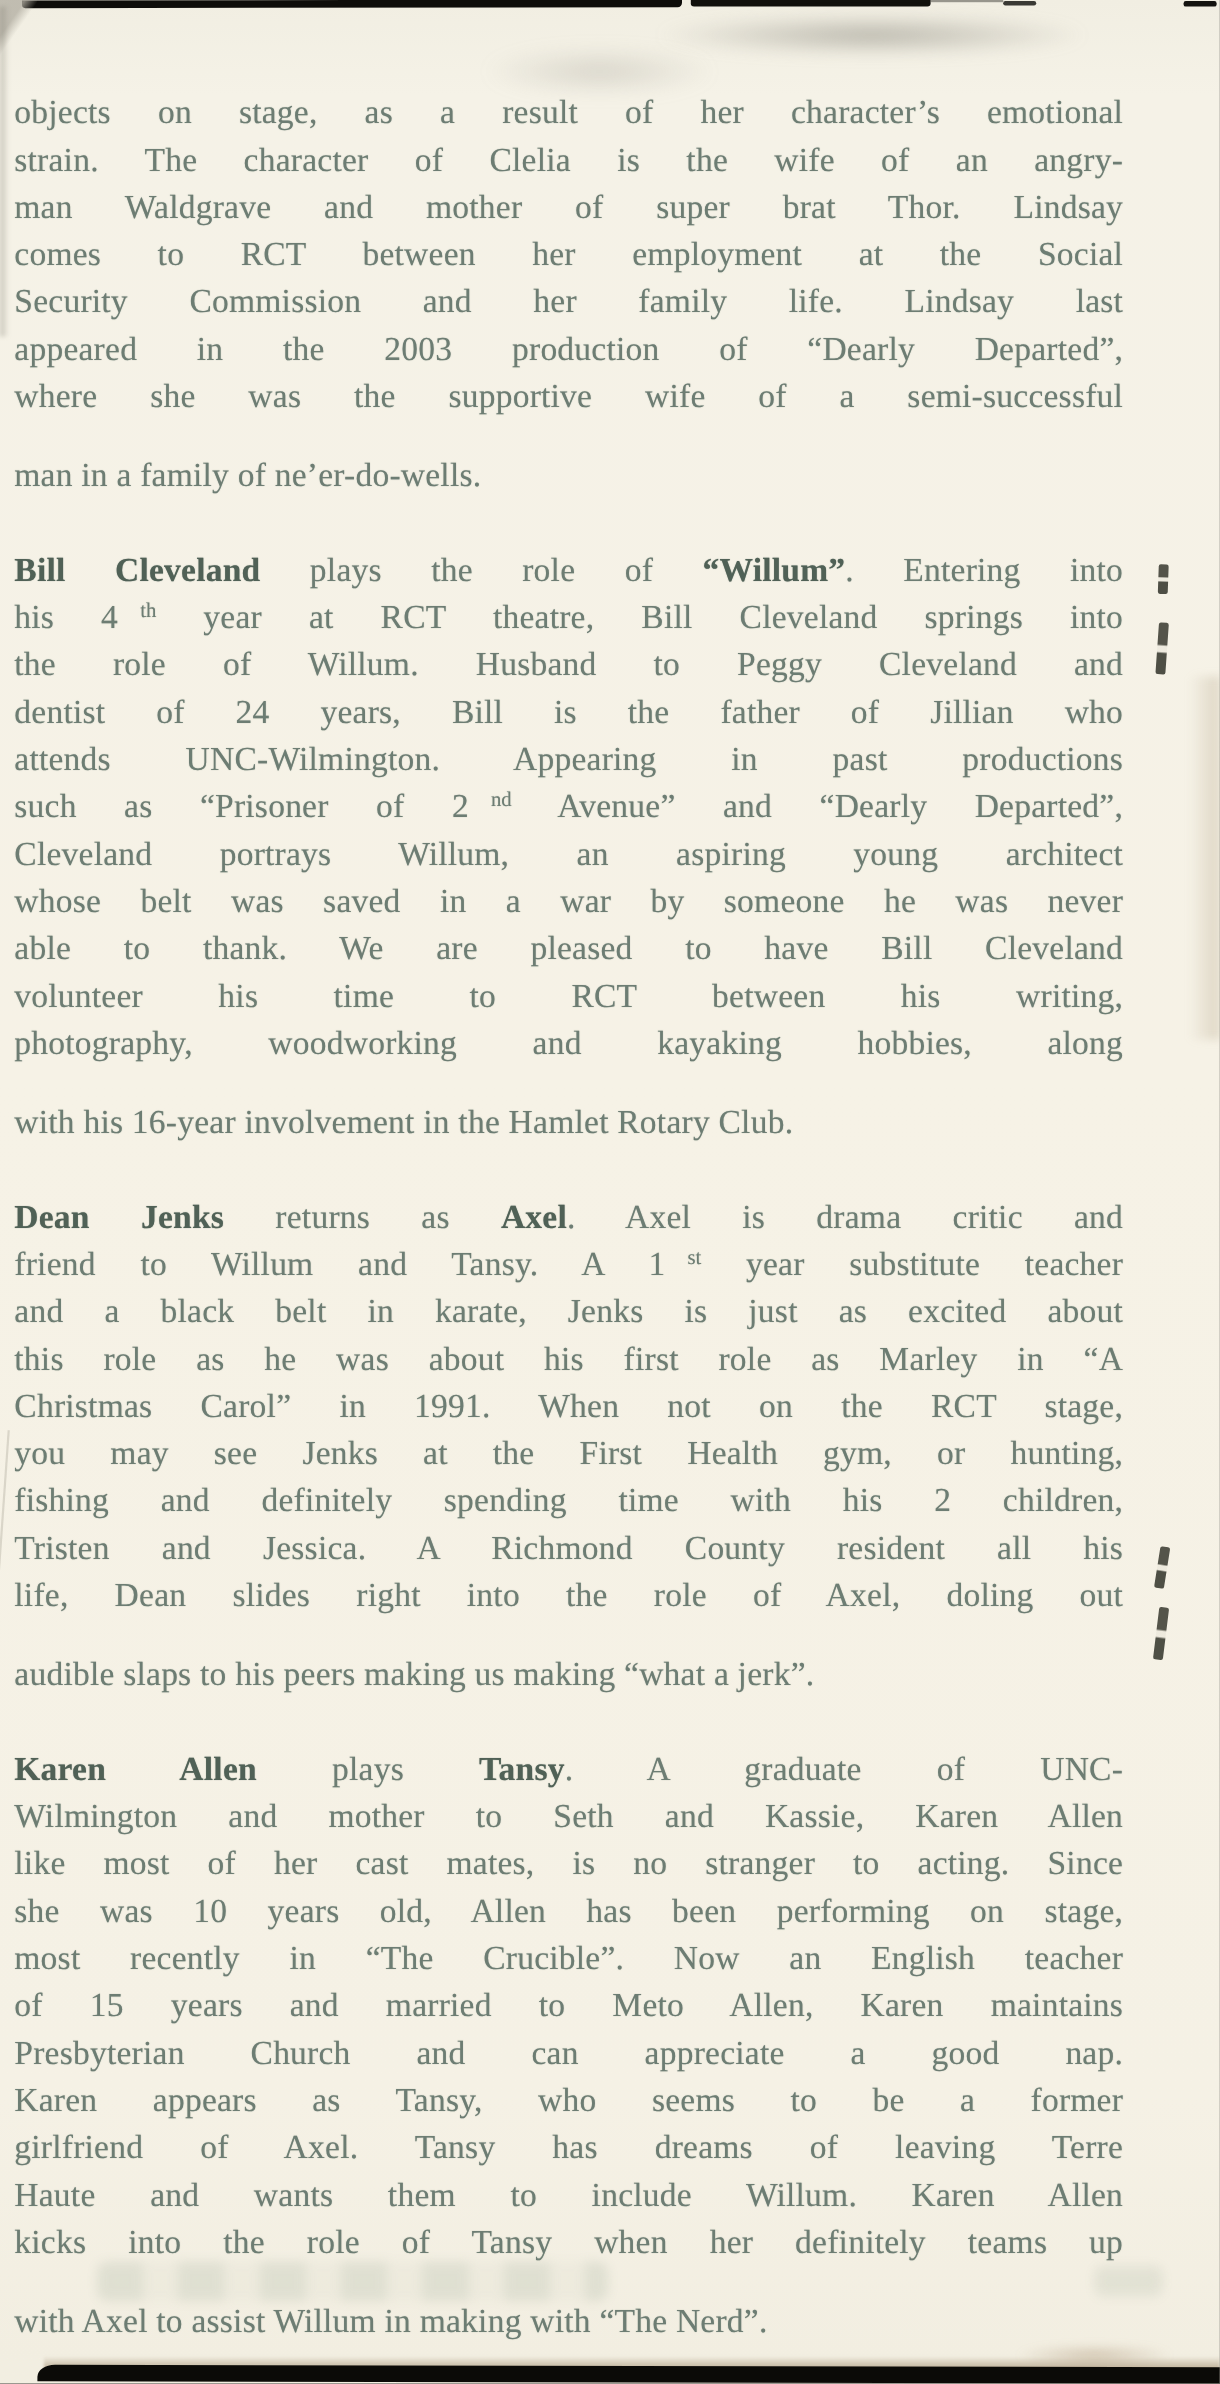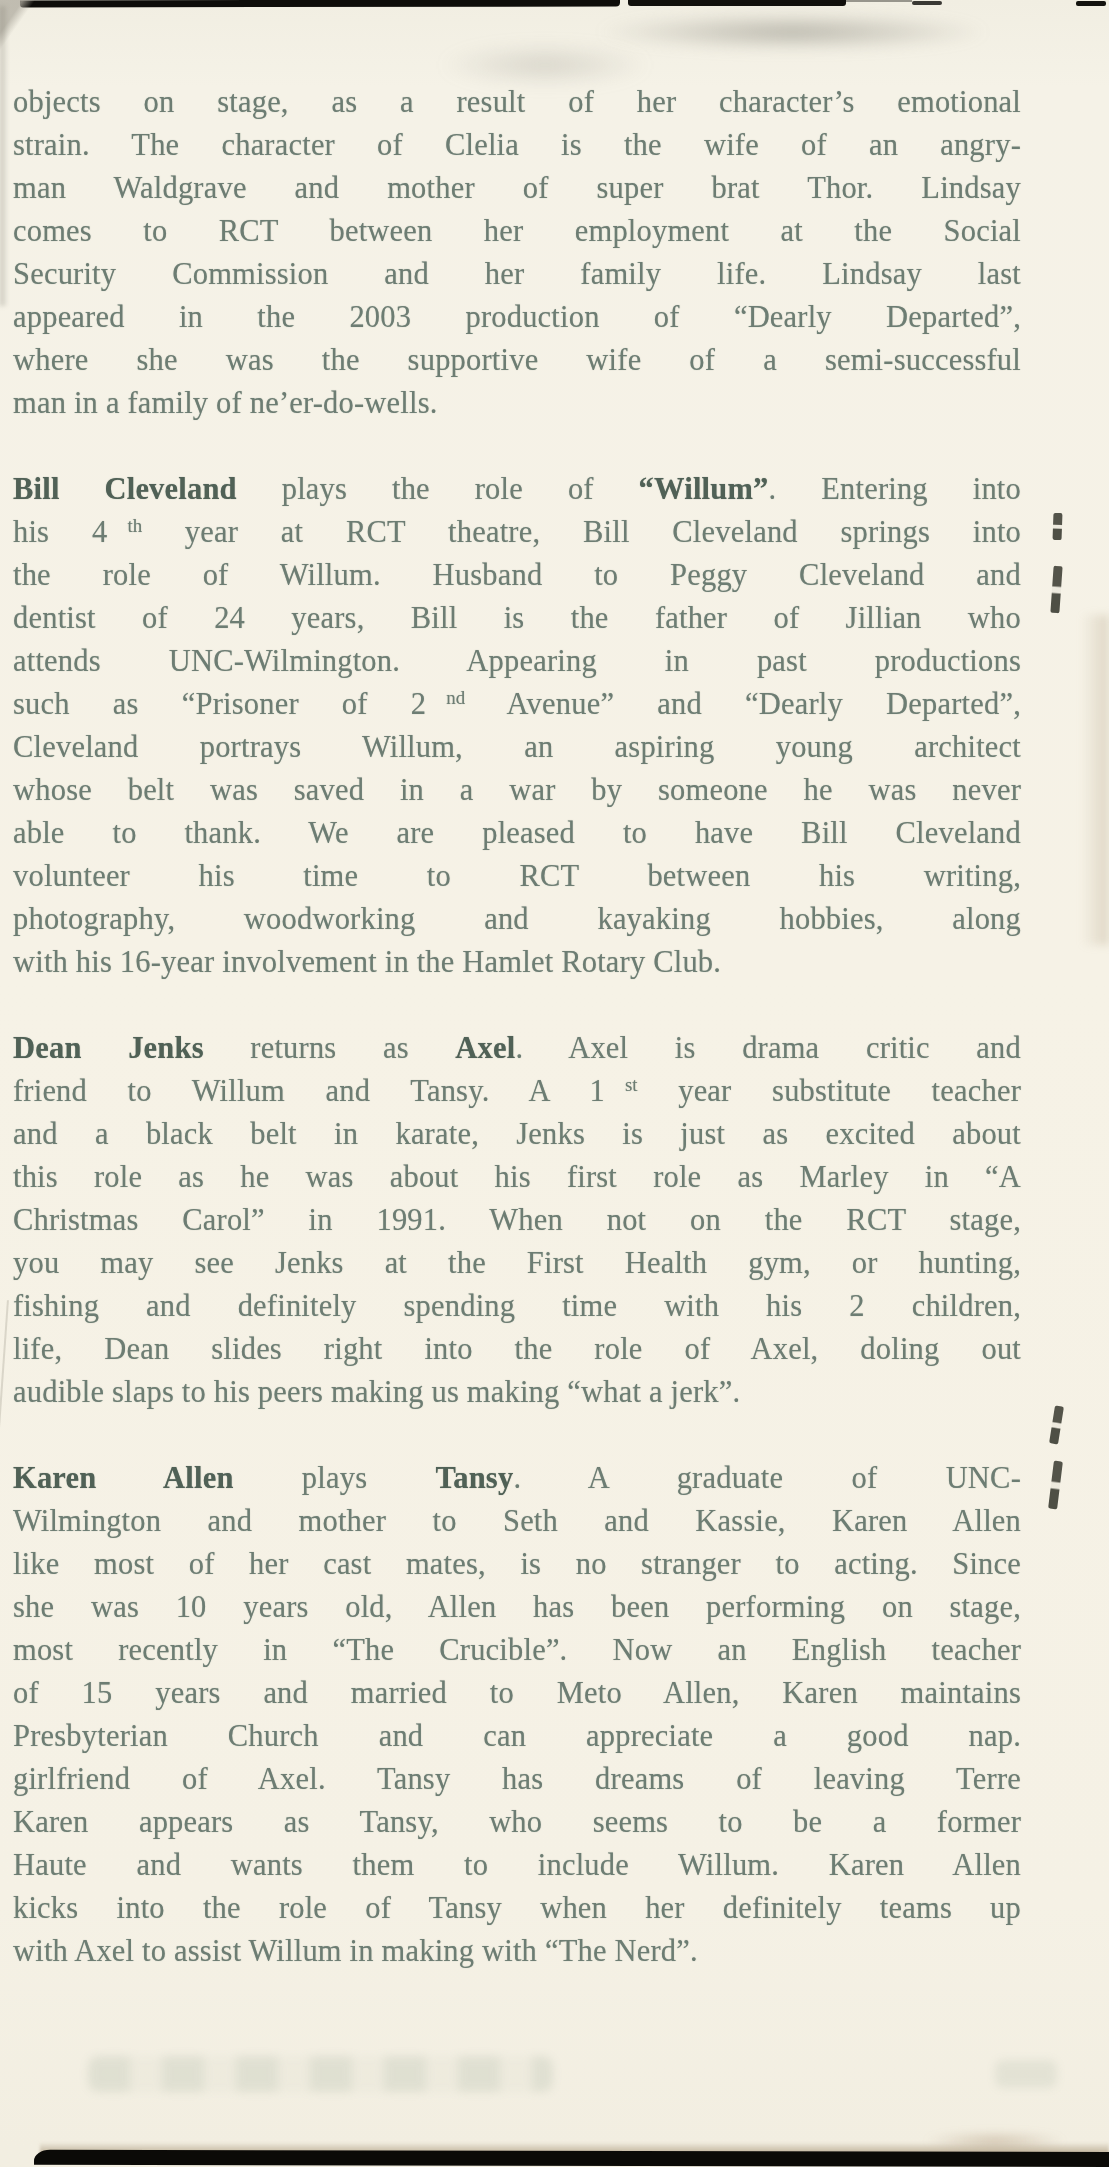--- a/index.html
+++ b/index.html
@@ -21,21 +21,21 @@
     width: 1008px;
     color: var(--ink, #6d7d73);
     font-size: 30.5px;
     line-height: 43px;
     letter-spacing: 0.2px;
     text-shadow: 0 0 1px rgba(109,125,115,0.55);
   }
   .para { margin: 0 0 43px 0; }
   .para:last-child { margin-bottom: 0; }
   .line { text-align: justify; text-align-last: justify; }
-  .line.lastline { text-align-last: left; }
+  .line.lastline { text-align-last: left; margin-top: 29px; }
   .b { font-weight: 700; color: var(--ink-bold, #506156); text-shadow: 0 0 1px rgba(80,97,86,0.6); }
   sup { font-size: 62%; line-height: 0; vertical-align: 10px; letter-spacing: 0; padding-left: 20px; }
 
   
   .artifact { position: absolute; pointer-events: none; }
 
   .top-bar-1 { left: 20px; top: 0; width: 600px; height: 7px; background: #0e0d0a; border-radius: 0 0 4px 3px; transform: rotate(-0.08deg); }
   .top-bar-2 { left: 628px; top: 0; width: 218px; height: 6px; background: #11100c; border-radius: 0 0 3px 3px; }
   .top-bar-3 { left: 846px; top: 0; width: 66px; height: 2px; background: rgba(42,41,36,0.45); }
   .top-dash-1 { left: 912px; top: 1px; width: 30px; height: 4px; background: #1a1915; opacity: .85; border-radius: 2px; }
@@ -120,33 +120,34 @@
         <div class="line lastline"><span>with his 16-year involvement in the Hamlet Rotary Club.</span></div>
       </div>
       <div class="para">
         <div class="line"><span class="b">Dean Jenks</span><span> returns as </span><span class="b">Axel</span><span>. Axel is drama critic and</span></div>
         <div class="line"><span>friend to Willum and Tansy. A 1</span><sup>st</sup><span> year substitute teacher</span></div>
         <div class="line"><span>and a black belt in karate, Jenks is just as excited about</span></div>
         <div class="line"><span>this role as he was about his first role as Marley in “A</span></div>
         <div class="line"><span>Christmas Carol” in 1991. When not on the RCT stage,</span></div>
         <div class="line"><span>you may see Jenks at the First Health gym, or hunting,</span></div>
         <div class="line"><span>fishing and definitely spending time with his 2 children,</span></div>
+        <div class="line"><span>Tristen and Jessica. A Richmond County resident all his</span></div>
         <div class="line"><span>life, Dean slides right into the role of Axel, doling out</span></div>
         <div class="line lastline"><span>audible slaps to his peers making us making “what a jerk”.</span></div>
       </div>
       <div class="para">
         <div class="line"><span class="b">Karen Allen</span><span> plays </span><span class="b">Tansy</span><span>. A graduate of UNC-</span></div>
         <div class="line"><span>Wilmington and mother to Seth and Kassie, Karen Allen</span></div>
         <div class="line"><span>like most of her cast mates, is no stranger to acting. Since</span></div>
         <div class="line"><span>she was 10 years old, Allen has been performing on stage,</span></div>
         <div class="line"><span>most recently in “The Crucible”. Now an English teacher</span></div>
         <div class="line"><span>of 15 years and married to Meto Allen, Karen maintains</span></div>
         <div class="line"><span>Presbyterian Church and can appreciate a good nap.</span></div>
+        <div class="line"><span>Karen appears as Tansy, who seems to be a former</span></div>
         <div class="line"><span>girlfriend of Axel. Tansy has dreams of leaving Terre</span></div>
-        <div class="line"><span>Karen appears as Tansy, who seems to be a former</span></div>
         <div class="line"><span>Haute and wants them to include Willum. Karen Allen</span></div>
         <div class="line"><span>kicks into the role of Tansy when her definitely teams up</span></div>
         <div class="line lastline"><span>with Axel to assist Willum in making with “The Nerd”.</span></div>
       </div>
     </div>
 
   <div class="artifact ink-mark ink-a1"></div>
   <div class="artifact ink-mark ink-a2"></div>
   <div class="artifact ink-mark ink-b1"></div>
   <div class="artifact ink-mark ink-b2"></div>

